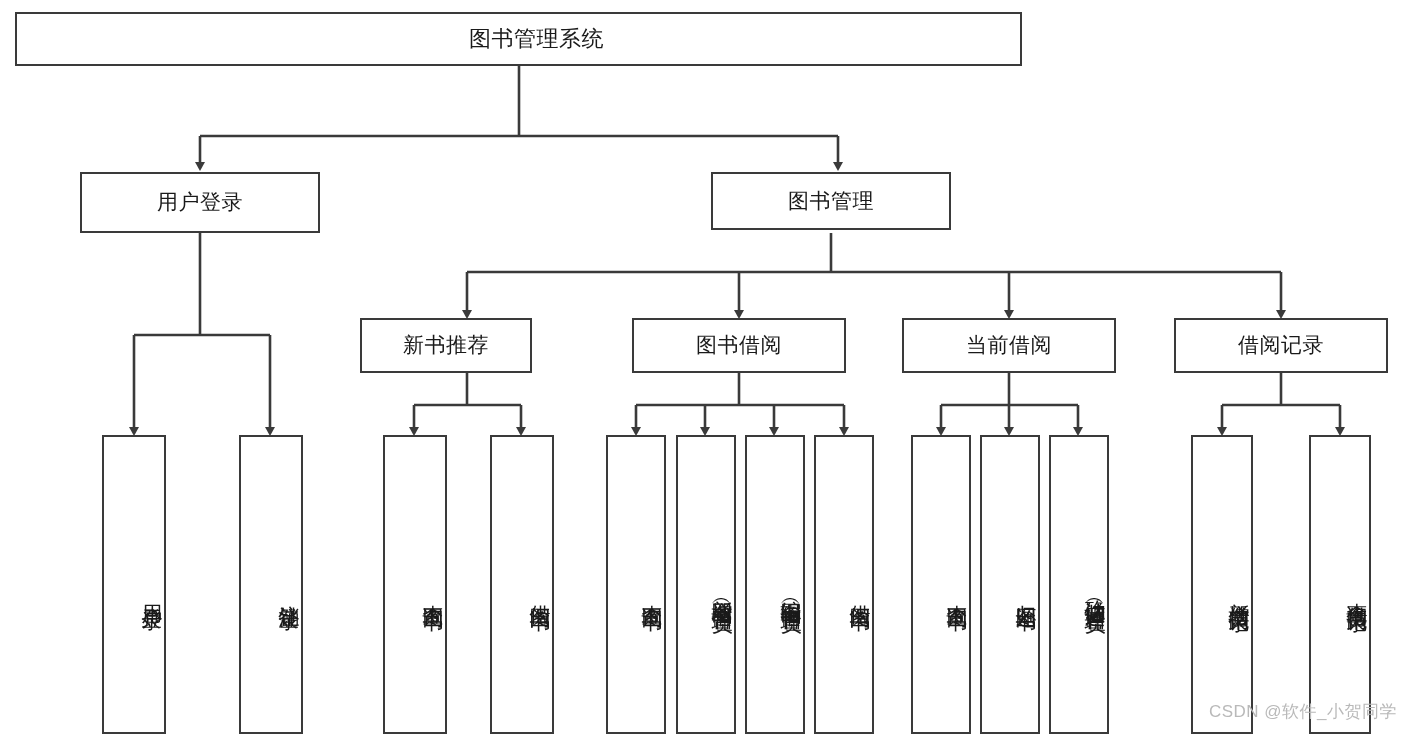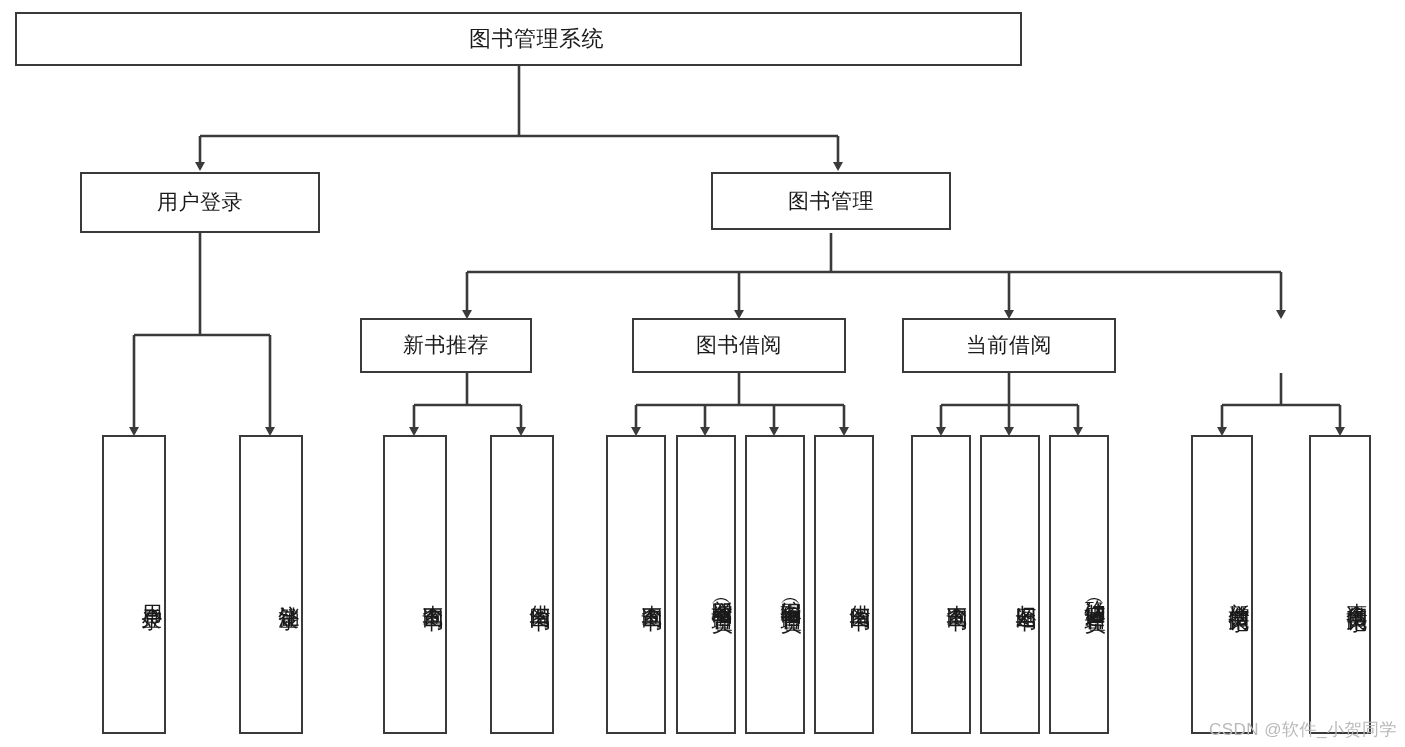--- a/index.html
+++ b/index.html
@@ -54,21 +54,21 @@
     letter-spacing: 2px;
   }
   .node.v .vlabel {
     writing-mode: vertical-rl;
     text-orientation: upright;
     white-space: nowrap;
   }
   .watermark {
     position: absolute;
     right: 8px;
-    bottom: 6px;
+    bottom: 24px;
     font-size: 17px;
     color: #b9b9b9;
     white-space: nowrap;
     letter-spacing: 0.5px;
   }
 </style>
 </head>
 <body>
 
 <div id="canvas">
@@ -136,20 +136,23 @@
 
   <div class="node h" style="left:360px;top:318px;width:172px;height:55px;">
     <span>新书推荐</span>
   </div>
   <div class="node h" style="left:902px;top:318px;width:214px;height:55px;">
     <span>当前借阅</span>
   </div>
   <div class="node h" style="left:632px;top:318px;width:214px;height:55px;">
     <span>图书借阅</span>
   </div>
+  <div class="node h" style="left:1174px;top:318px;width:214px;height:55px;">
+    <span>借阅记录</span>
+  </div>
 
   <div class="node v" style="left:102px;top:435px;width:64px;height:299px;">
     <span class="vlabel">用户登录</span>
   </div>
   <div class="node v" style="left:239px;top:435px;width:64px;height:299px;">
     <span class="vlabel">注销登录</span>
   </div>
 
   <div class="node v" style="left:383px;top:435px;width:64px;height:299px;">
     <span class="vlabel">查询图书</span>

